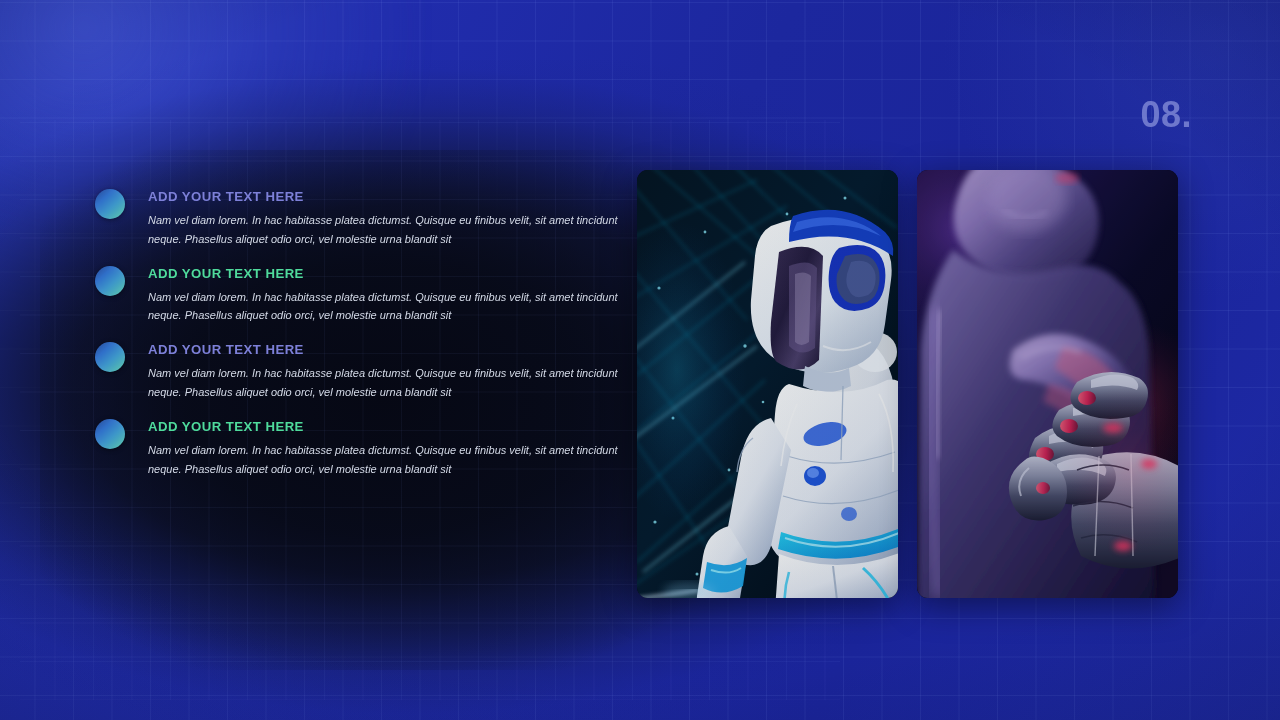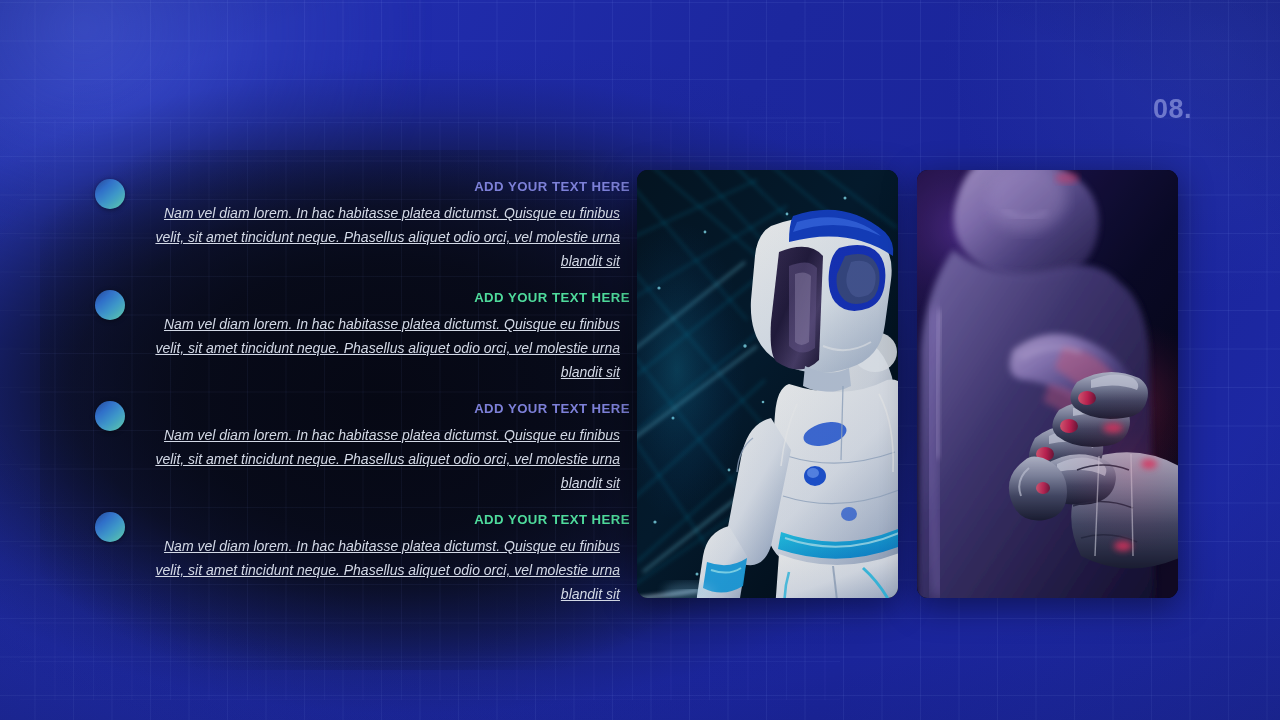--- a/index.html
+++ b/index.html
@@ -68,62 +68,61 @@
     mix-blend-mode:screen;
   }
   .bg-vignette{
     position:absolute;inset:0;
     background:radial-gradient(ellipse 90% 90% at 50% 45%, rgba(0,0,0,0) 55%, rgba(5,8,26,.32) 100%);
   }
 
   
   .page-num{
     position:absolute;right:88px;top:94px;
-    font-size:27px;font-weight:700;letter-spacing:.5px;
+    font-size:36px;font-weight:700;letter-spacing:.5px;
     color:#9ea6e8;opacity:.62;
   }
 
   
   .content{
     position:absolute;left:95px;top:168px;width:535px;
   }
   .title{
     margin:0;line-height:1.17;
     font-size:26.5px;font-weight:700;letter-spacing:-.2px;
   }
   .title-l1{display:block;color:#9aa0e0;}
   .title-l2{display:block;color:#4fdb9c;}
 
-  .list{margin:11px 0 0 0;padding:0;list-style:none;text-align:right;}
+  .list{margin:21px 0 0 0;padding:0;list-style:none;}
   .item{position:relative;padding-left:53px;margin-bottom:17px;}
   .item:last-child{margin-bottom:0;}
 
   .dot{
     position:absolute;left:0;top:0;
     width:30px;height:30px;border-radius:50%;
     background:linear-gradient(138deg,#1b3f8f 0%,#2f6fc9 30%,#3d96c9 58%,#58c9a8 100%);
     box-shadow:0 1px 5px rgba(0,0,0,.45), inset 0 0 10px rgba(255,255,255,.06);
   }
 
   .item-head{
     margin:0 0 6px 0;
     font-size:13.2px;font-weight:700;letter-spacing:.45px;
     line-height:1.2;
   }
   .c-purple{color:#7d80d8;}
   .c-green{color:#4fdb9c;}
 
   .item-body{
     margin:0;
-    font-size:14px;line-height:1.72;
+    font-size:11px;line-height:1.72;
     font-style:italic;
     color:#d3d9e6;
     font-family:"Liberation Sans", sans-serif;
     max-width:472px;
-    text-decoration:underline;
   }
 
   
   .card{
     position:absolute;top:170px;width:261px;height:428px;
     border-radius:11px;overflow:hidden;
     background:#05070f;
     box-shadow:0 8px 34px rgba(0,0,0,.46);
   }
   .card-1{left:637px;}

